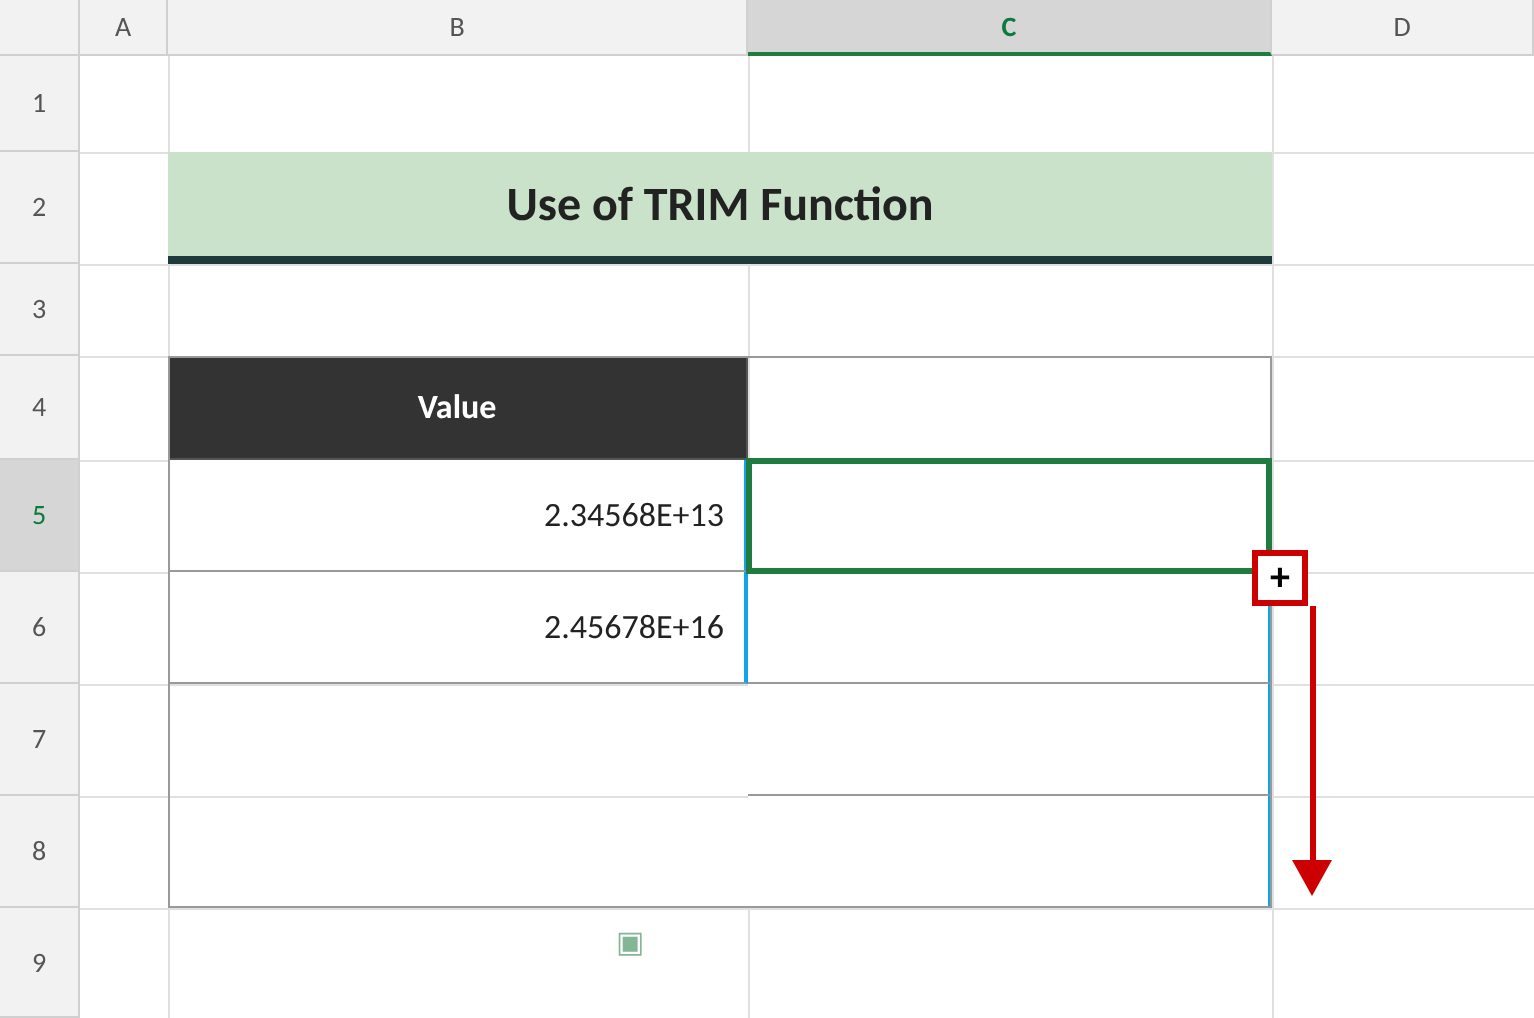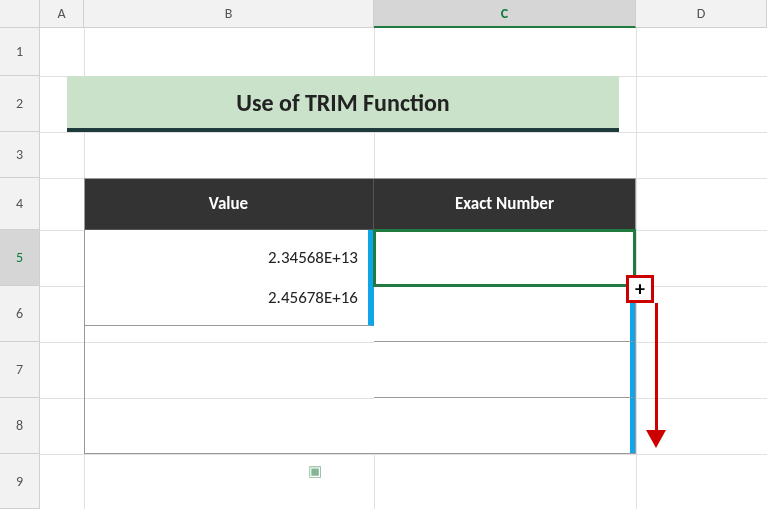--- a/index.html
+++ b/index.html
@@ -7,21 +7,21 @@
     .sheet { position:relative; width:767px; height:509px; }
     .colhead { position:absolute; top:0; height:28px; background:#f2f2f2; border-bottom:1px solid #d0d0d0; border-right:1px solid #d0d0d0; display:flex; align-items:center; justify-content:center; color:#555; font-size:14px; }
     .rowhead { position:absolute; left:0; width:40px; background:#f2f2f2; border-bottom:1px solid #d0d0d0; border-right:1px solid #d0d0d0; display:flex; align-items:center; justify-content:center; color:#555; font-size:14px; }
     .rowhead.sel { background:#d6d6d6; color:#0b7b3e; }
     .corner { position:absolute; top:0; left:0; width:40px; height:28px; background:#f2f2f2; border-right:1px solid #d0d0d0; border-bottom:1px solid #d0d0d0; }
     .gridarea { position:absolute; top:28px; left:40px; right:0; bottom:0; }
     .vline { position:absolute; top:0; bottom:0; width:1px; background:#e0e0e0; }
     .hline { position:absolute; left:0; right:0; height:1px; background:#e0e0e0; }
     .titleband { position:absolute; background:#c9e2c9; border-bottom:4px solid #1f3a3a; display:flex; align-items:center; justify-content:center; font-size:24px; font-weight:600; color:#222; }
     .thcell { position:absolute; background:#333; color:#fff; font-weight:bold; font-size:17px; display:flex; align-items:center; justify-content:center; border-right:1px solid #555; border-bottom:1px solid #555; }
-    .tdcell { position:absolute; background:#fff; border-right:6px solid #0ea5e9; border-bottom:1px solid #999; display:flex; align-items:center; padding:0 10px; font-size:17px; }
+    .tdcell { position:absolute; background:#fff; border-right:2px solid #0ea5e9; border-bottom:1px solid #999; display:flex; align-items:center; padding:0 10px; font-size:17px; }
     .tdcell.right { justify-content:flex-end; }
     .tdcell.left { justify-content:flex-start; }
     .tableBorder { position:absolute; border:1px solid #999; pointer-events:none; }
     .selection { position:absolute; border:3px solid #1f7b3f; pointer-events:none; }
     .fillhandle { position:absolute; width:28px; height:28px; border:3px solid #c00; background:#fff; display:flex; align-items:center; justify-content:center; }
     .fillcross { font-weight:bold; color:#000; font-size:20px; line-height:1; }
     .arrowline { position:absolute; width:3px; background:#c00; }
     .arrowhead { position:absolute; width:0; height:0; border-left:10px solid transparent; border-right:10px solid transparent; border-top:18px solid #c00; }
     .watermark { position:absolute; display:flex; align-items:center; gap:6px; opacity:0.55; }
     .watermark .logo { display:flex; align-items:center; color:#1f7b3f; }
@@ -58,27 +58,26 @@
   <div class="hline" style="top:48px;"></div>
   <div class="hline" style="top:104px;"></div>
   <div class="hline" style="top:150px;"></div>
   <div class="hline" style="top:202px;"></div>
   <div class="hline" style="top:258px;"></div>
   <div class="hline" style="top:314px;"></div>
   <div class="hline" style="top:370px;"></div>
   <div class="hline" style="top:426px;"></div>
 </div>
 
-<div class="titleband" style="left:67px; top:76px; width:552px; height:56px;">Use of TRIM Function</div>
+<div class="titleband" style="left:84px; top:76px; width:552px; height:56px;">Use of TRIM Function</div>
 
 <div class="thcell" style="left:84px; top:178px; width:290px; height:52px;">Value</div>
-<div class="thcell" style="left:374px; top:178px; width:262px; height:52px;">Exact Number</div>
 
 <div class="tdcell right" style="left:84px; top:230px; width:290px; height:56px;">2.34568E+13</div>
-<div class="tdcell right" style="left:84px; top:270px; width:290px; height:56px;">2.45678E+16</div>
+<div class="tdcell right" style="left:84px; top:286px; width:290px; height:56px;">2.45678E+16</div>
 <div class="tdcell left" style="left:374px; top:286px; width:262px; height:56px;"></div>
 <div class="tdcell left" style="left:374px; top:342px; width:262px; height:56px;"></div>
 <div class="tdcell left" style="left:374px; top:398px; width:262px; height:56px;"></div>
 
 <div class="tableBorder" style="left:84px; top:178px; width:552px; height:276px;"></div>
 
 <div class="selection" style="left:373px; top:229px; width:263px; height:58px;"></div>
 
 <div class="fillhandle" style="left:626px; top:275px;">
   <span class="fillcross">+</span>

